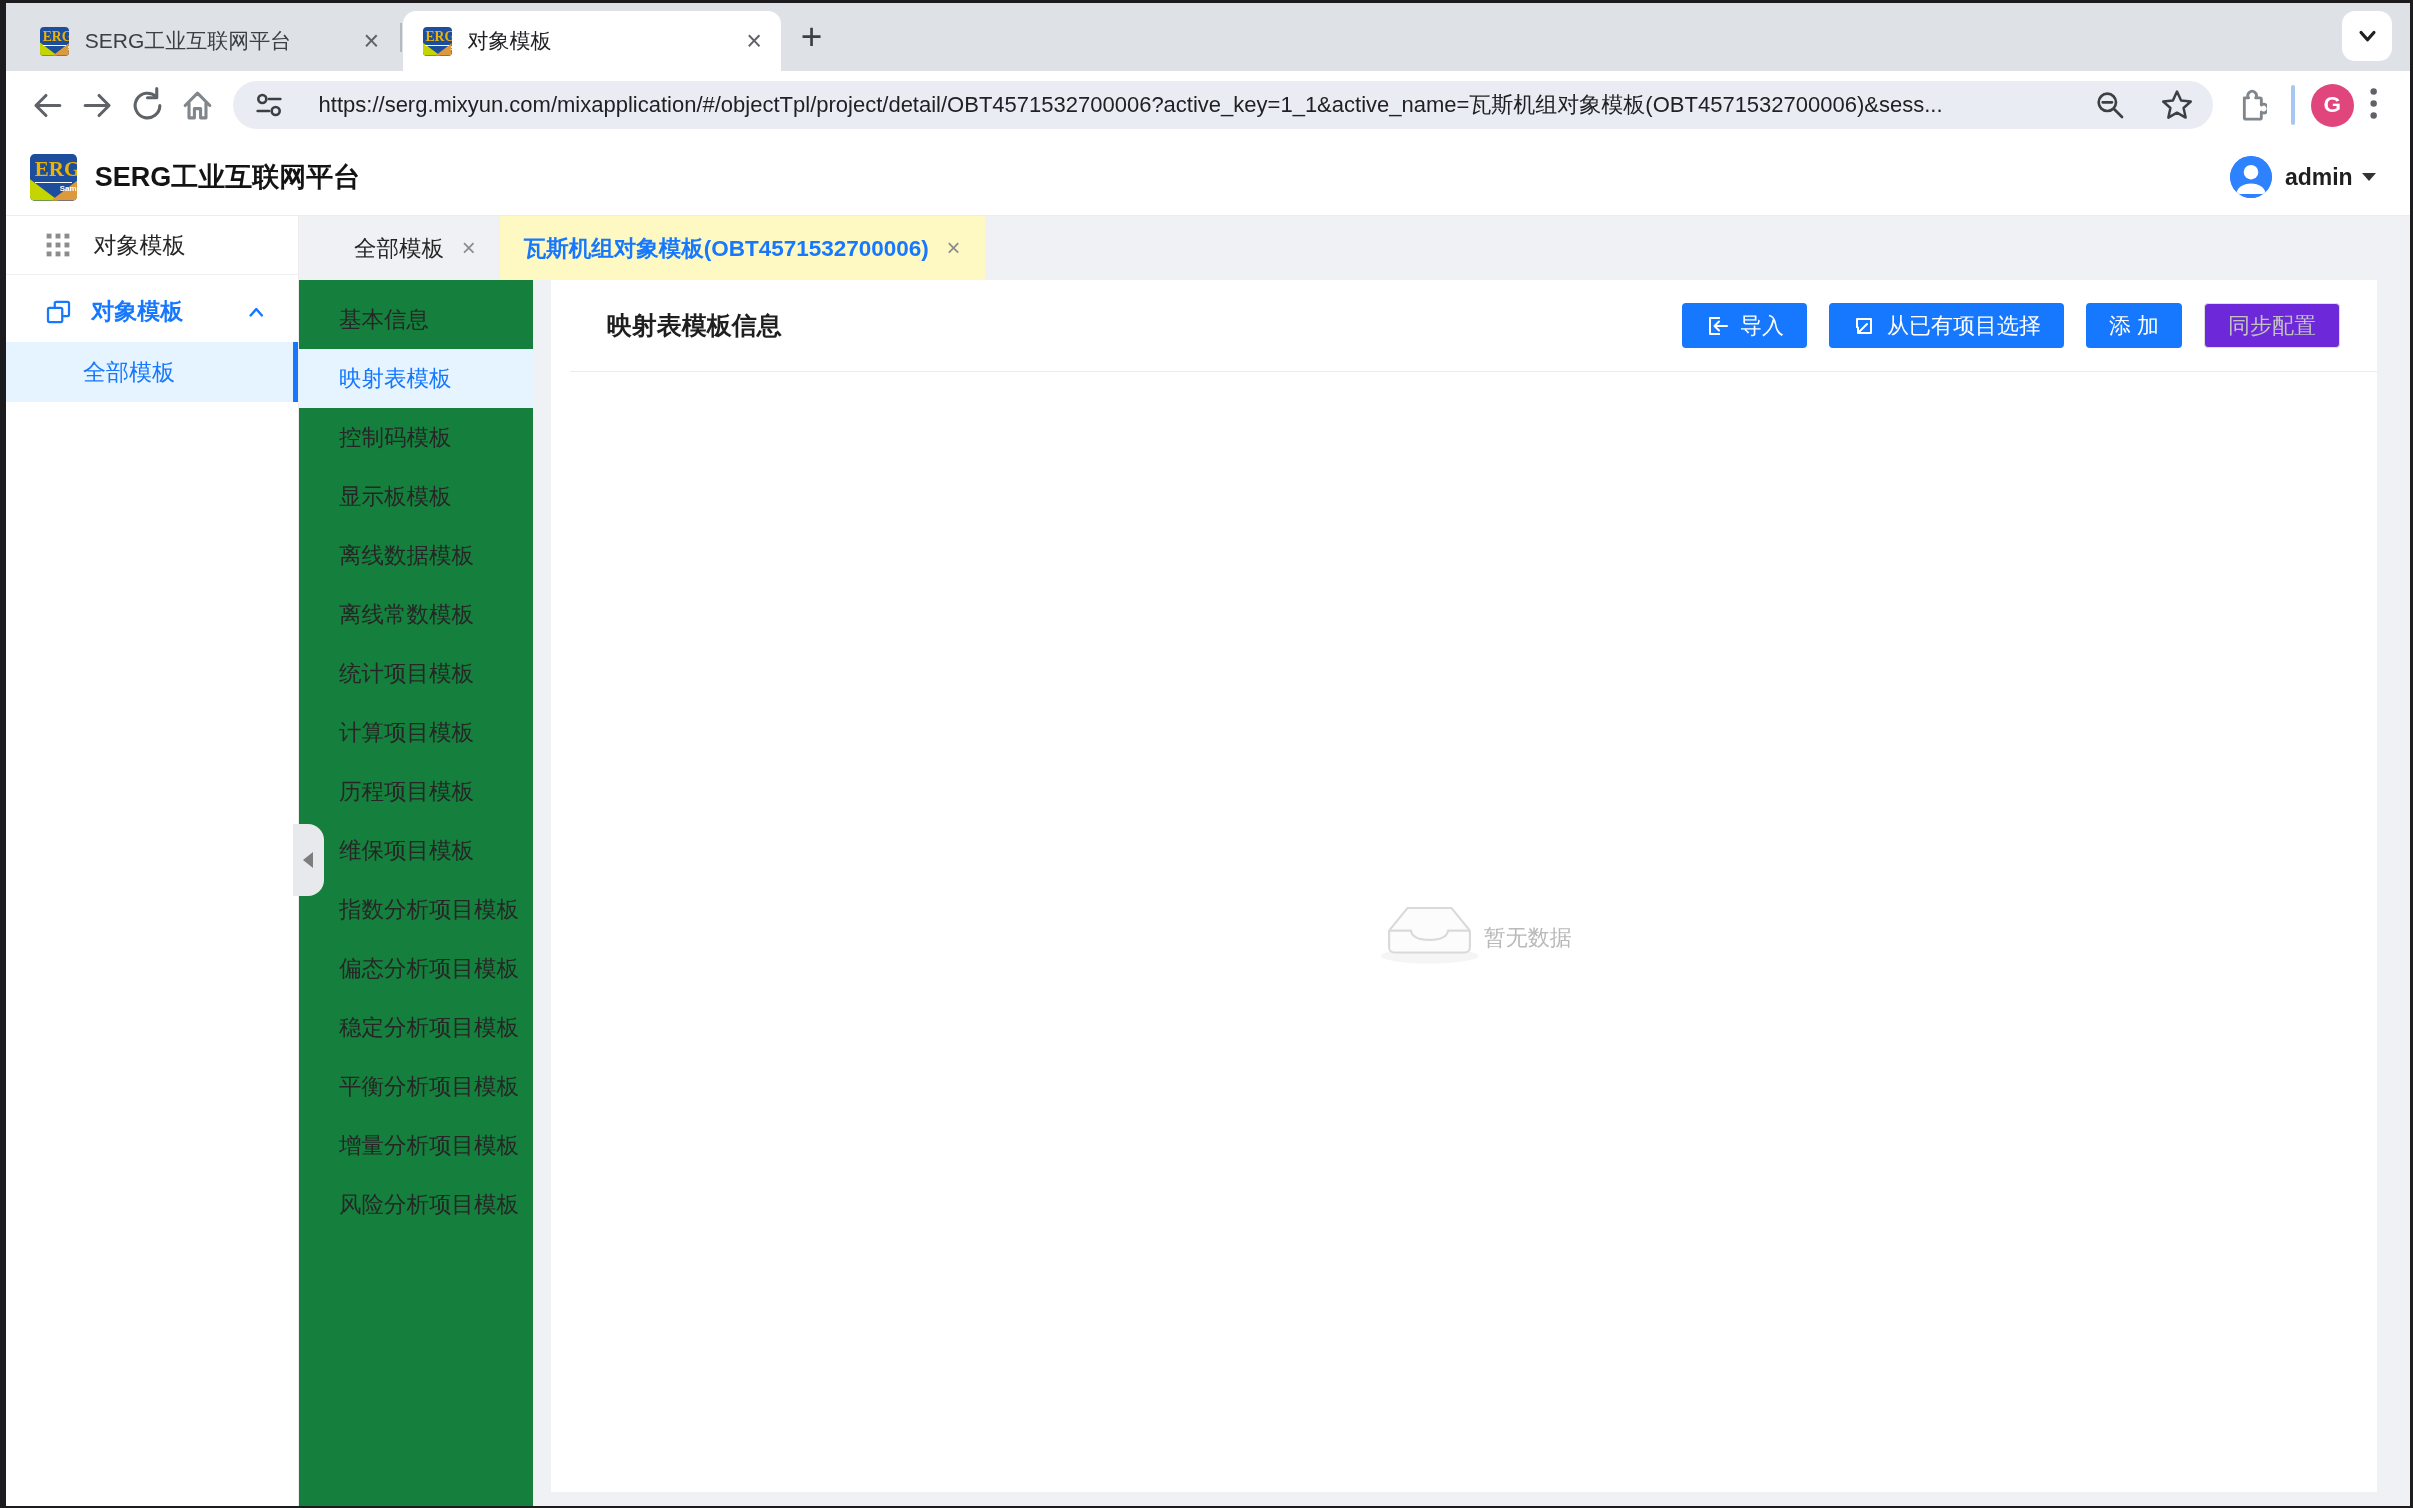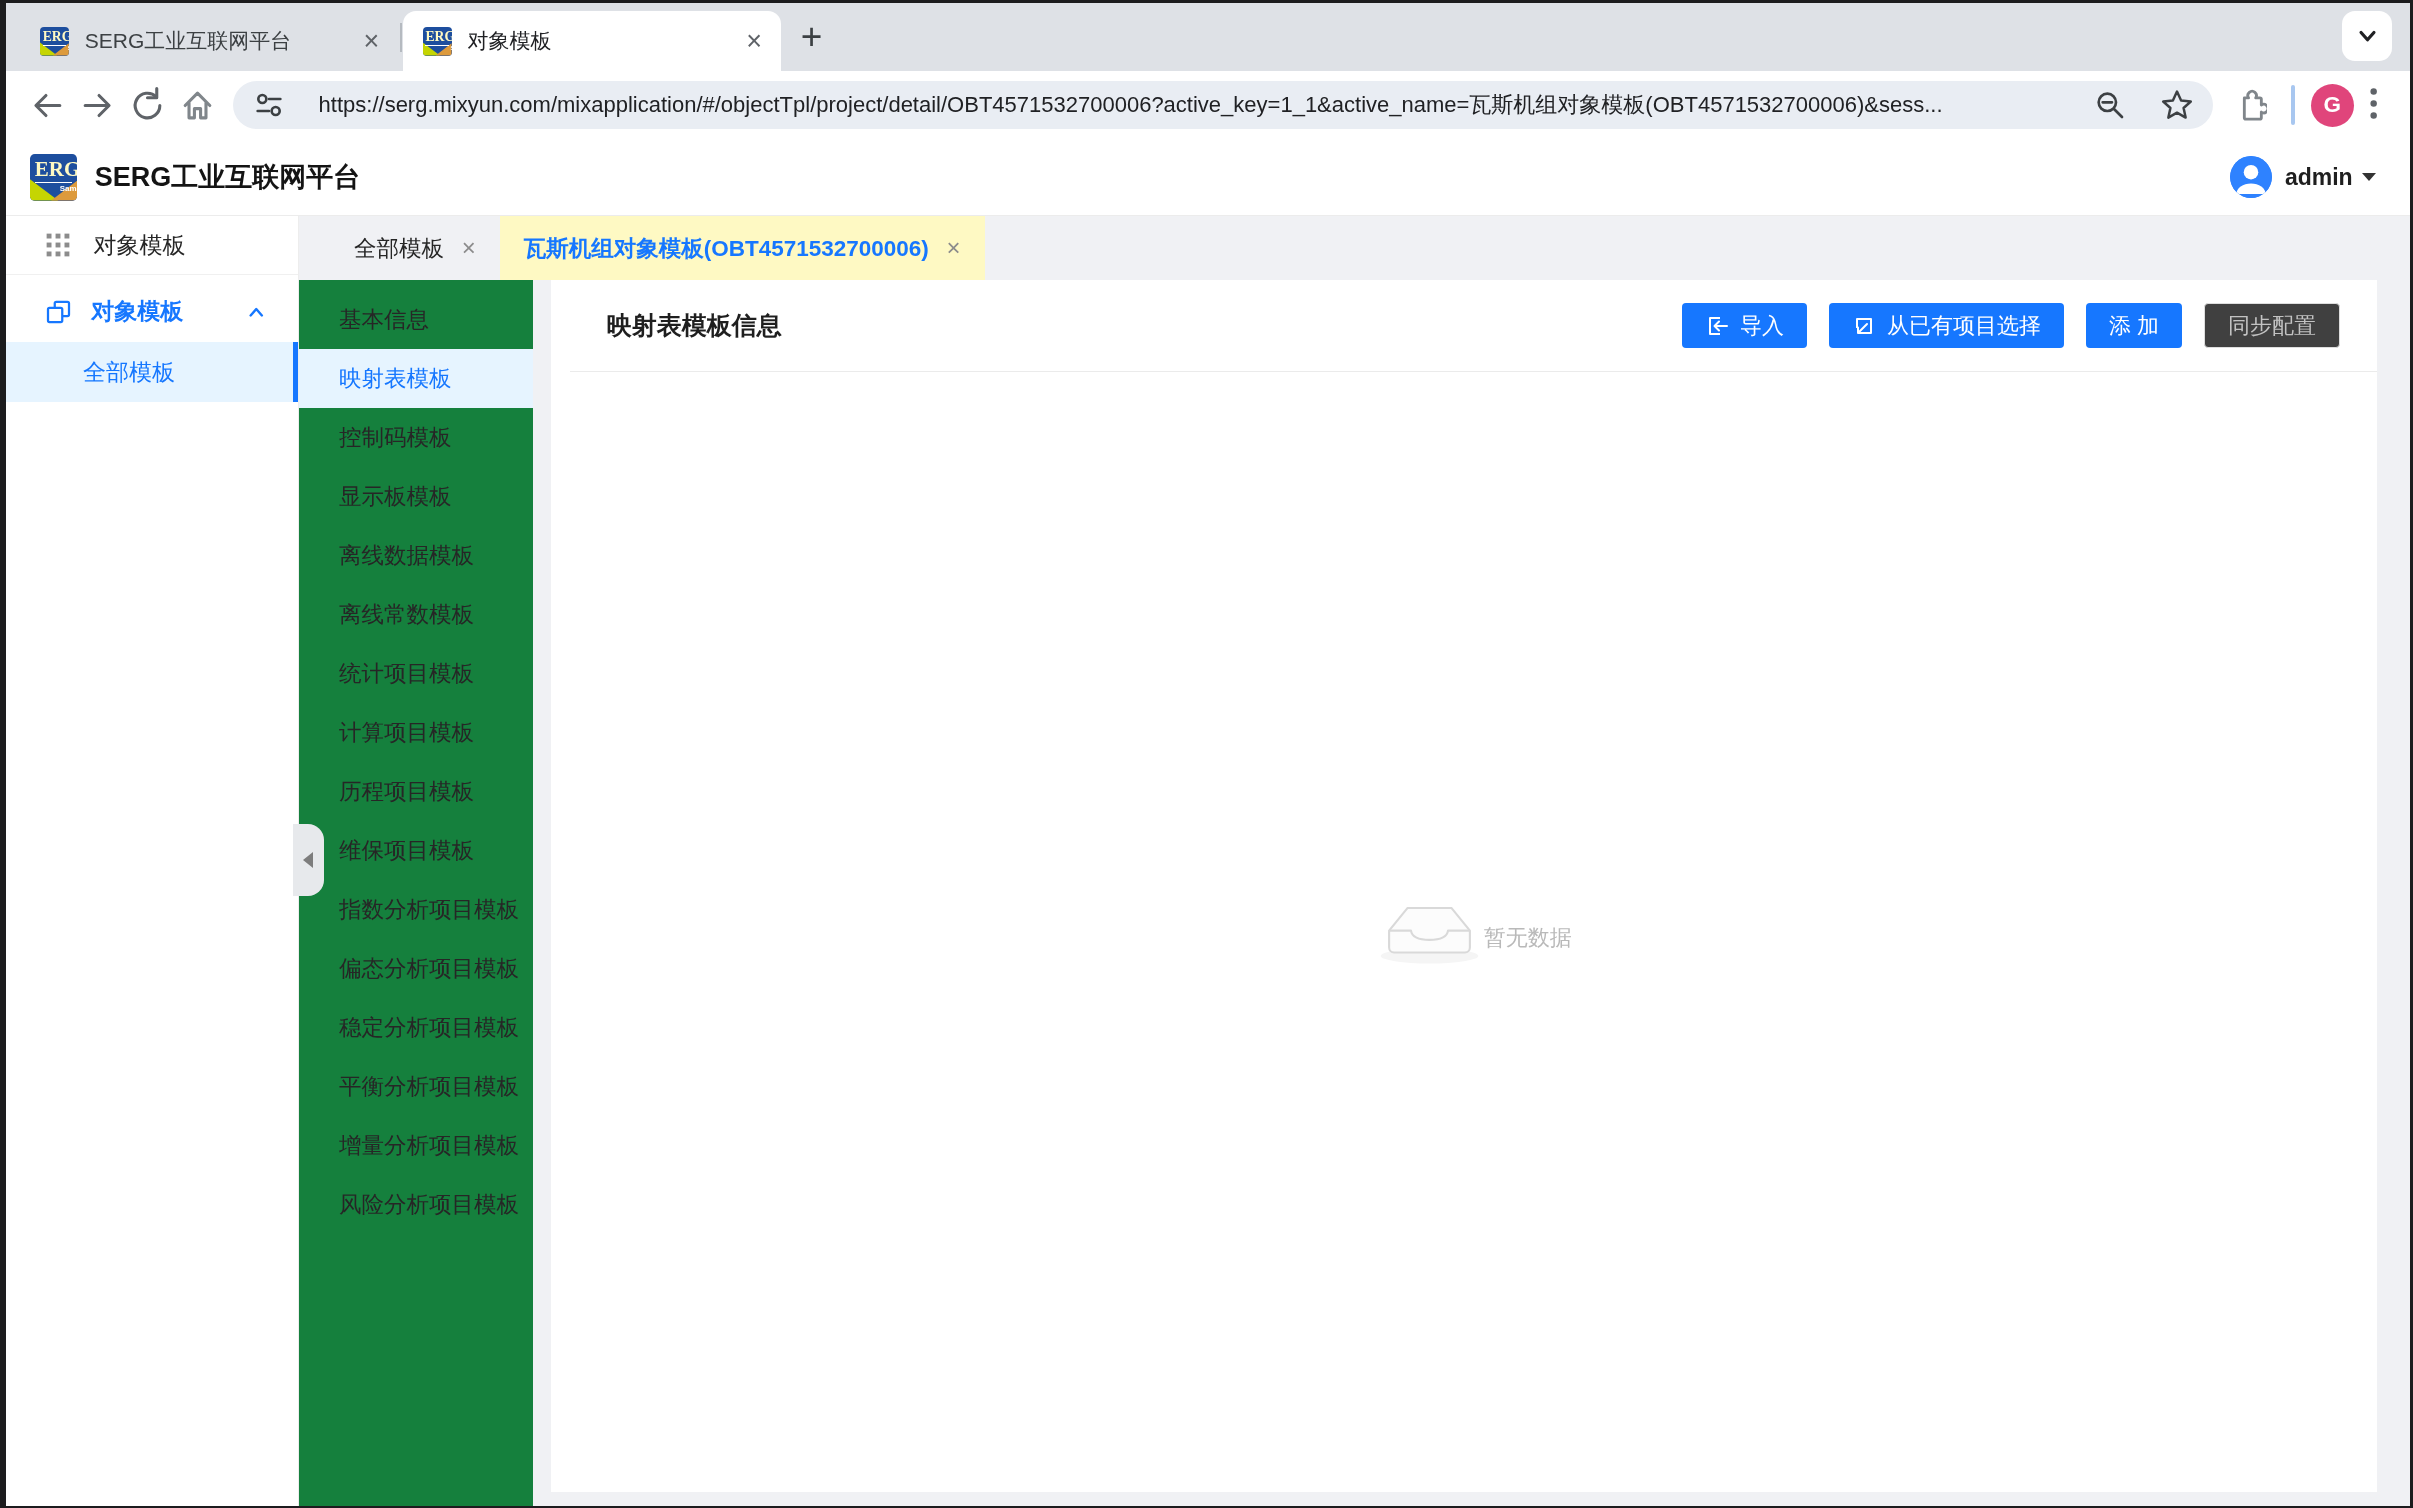--- a/index.html
+++ b/index.html
@@ -29,21 +29,21 @@
   .urlbar { flex: 1; height: 48px; background: #e9edf3; border-radius: 24px; display: flex; align-items: center; padding: 0 19.3px; gap: 34px; margin: 0 11.3px; min-width: 0; }
   .urltext { flex: 1; font-size: 22px; color: #202124; white-space: nowrap; overflow: hidden; }
   .pdivider { width: 4px; height: 40px; background: #a8c7f0; border-radius: 2.4px; margin: 0 16px; }
   .gavatar { width: 43px; height: 43px; border-radius: 50%; background: #e0457b; color: #fff; font-size: 22.5px; font-weight: 700; display: flex; align-items: center; justify-content: center; }
   .kebab { margin: 0 14.5px; }
 
   
   .erglogo { position: relative; background: #1d4e9e; overflow: hidden; flex-shrink: 0; }
   .erglogo::before { content: ""; position: absolute; left: 0; bottom: 0; width: 60%; height: 45%; background: #c5d502; clip-path: polygon(0 100%, 100% 100%, 0 0); }
   .erglogo::after { content: ""; position: absolute; right: 0; bottom: 0; width: 55%; height: 42%; background: #dd9a3c; clip-path: polygon(100% 0, 100% 100%, 0 100%); }
-  .erg-main { position: absolute; top: 8%; left: 0; right: 0; text-align: center; color: #fef9c3; font-family: "Liberation Serif", "DejaVu Serif", serif; font-weight: 700; border-bottom: 1.6px solid #fff; width: 80%; margin: 0 auto; z-index: 2; }
+  .erg-main { position: absolute; top: 8%; left: 0; right: 0; text-align: center; color: #eab308; font-family: "Liberation Serif", "DejaVu Serif", serif; font-weight: 700; border-bottom: 1.6px solid #fff; width: 80%; margin: 0 auto; z-index: 2; }
   .erg-sub { position: absolute; left: 10%; color: #fff; z-index: 2; font-weight: 700; padding-left: 25px; }
   .erglogo.small { width: 29px; height: 29px; border-radius: 4px; }
   .erglogo.small .erg-main { font-size: 13.7px; }
   .erglogo.small .erg-sub { font-size: 5.6px; top: 18.5px; }
   .erglogo.big { width: 47px; height: 47px; border-radius: 4.8px; }
   .erglogo.big .erg-main { font-size: 21px; }
   .erglogo.big .erg-sub { font-size: 8px; top: 30px; }
 
   
   .appheader { height: 77px; background: #fff; display: flex; align-items: center; padding: 0 24px; border-bottom: 1.6px solid #ececec; flex-shrink: 0; }
@@ -75,21 +75,21 @@
   .mitem.selected { background: #e6f4ff; color: #1677ff; }
 
   .collapse-handle { position: absolute; left: -6.4px; top: 608px; width: 31px; height: 72px; background: #e7e9ec; border-radius: 0 16px 16px 0; display: flex; align-items: center; justify-content: center; z-index: 3; }
   .collapse-tri { width: 0; height: 0; border-top: 8px solid transparent; border-bottom: 8px solid transparent; border-right: 10.5px solid #7d7d7d; }
 
   .card { flex: 1; background: #fff; margin: 0 33px 14.5px 0; display: flex; flex-direction: column; min-width: 0; padding-left: 19px; }
   .cardhead { height: 92px; display: flex; align-items: center; justify-content: space-between; padding: 0 37px; border-bottom: 1.6px solid #ebebeb; flex-shrink: 0; }
   .cardtitle { font-size: 25px; font-weight: 700; color: #1f1f1f; }
   .btns { display: flex; align-items: center; gap: 22px; }
   .btn { height: 45px; border-radius: 4px; display: flex; align-items: center; gap: 11px; padding: 0 23px; font-size: 22px; background: #1677ff; color: #fff; border: none; font-family: inherit; }
-  .btn.disabled { background: #404040; color: #c2c2c2; border: 1.6px solid #dedede; }
+  .btn.disabled { background: #6d28d9; color: #c2c2c2; border: 1.6px solid #dedede; }
 
   .cardbody { flex: 1; display: flex; flex-direction: row; align-items: center; justify-content: center; }
   .empty-text { font-size: 22px; color: #b9b9b9; margin-top: 13px; }
 </style>
 </head>
 <body>
 
 <div class="screen">
 
   <div class="tabstrip">

